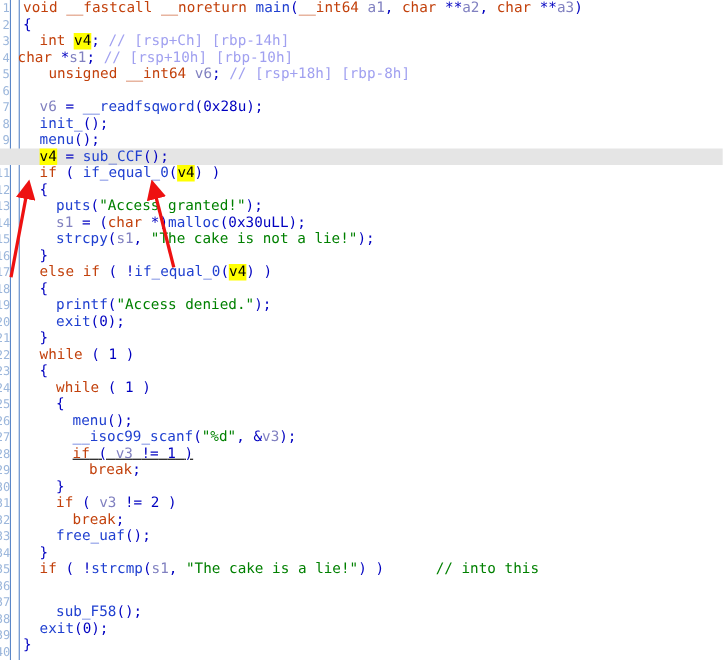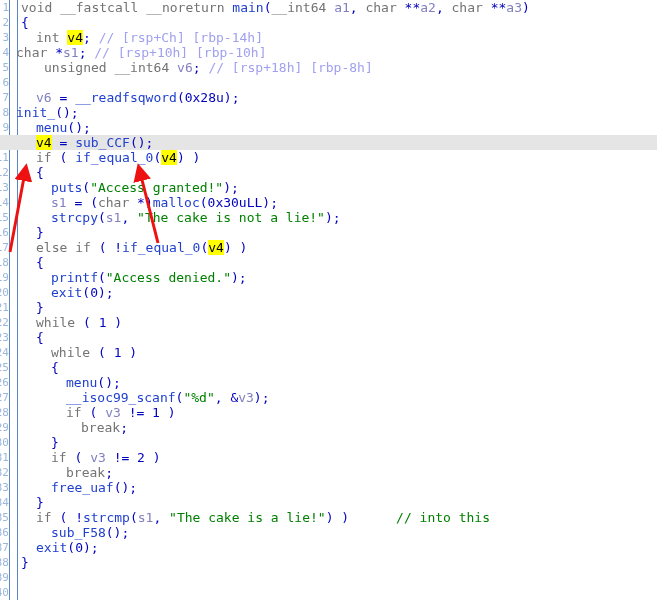--- a/index.html
+++ b/index.html
@@ -70,21 +70,21 @@
     font-size: 13px;
     white-space: pre;
     padding-left: 21px;
     color: #000000;
   }
   .line.current {
     background: #e5e5e5;
   }
 
   
-  .kw   { color: #737373; }
+  .kw   { color: #c2410c; }
   .fn   { color: #2040d0; }          
   .var  { color: #8080c0; }          
   .num  { color: #0000c0; }          
   .str  { color: #008000; }          
   .cmt  { color: #a0a0f0; }          
   .cmt2 { color: #008000; }          
   .pun  { color: #0000c0; }          
   .plain{ color: #000000; }
   .hl   { background: #ffff00; color: #000000; }
 
@@ -146,49 +146,49 @@
   <div id="indent-rule"></div>
 
   <div id="code">
       <div class="line" style="padding-left: 21px;"><span class="kw">void</span><span class="plain"> </span><span class="kw">__fastcall</span><span class="plain"> </span><span class="kw">__noreturn</span><span class="plain"> </span><span class="fn">main</span><span class="pun">(</span><span class="kw">__int64</span><span class="plain"> </span><span class="var">a1</span><span class="pun">,</span><span class="plain"> </span><span class="kw">char</span><span class="plain"> </span><span class="pun">**</span><span class="var">a2</span><span class="pun">,</span><span class="plain"> </span><span class="kw">char</span><span class="plain"> </span><span class="pun">**</span><span class="var">a3</span><span class="pun">)</span></div>
       <div class="line" style="padding-left: 21px;"><span class="pun">{</span></div>
       <div class="line" style="padding-left: 36px;"><span class="kw">int</span><span class="plain"> </span><span class="hl">v4</span><span class="pun">;</span><span class="plain"> </span><span class="cmt">// [rsp+Ch] [rbp-14h]</span></div>
       <div class="line" style="padding-left: 16px;"><span class="kw">char</span><span class="plain"> </span><span class="pun">*</span><span class="var">s1</span><span class="pun">;</span><span class="plain"> </span><span class="cmt">// [rsp+10h] [rbp-10h]</span></div>
       <div class="line" style="padding-left: 44px;"><span class="kw">unsigned</span><span class="plain"> </span><span class="kw">__int64</span><span class="plain"> </span><span class="var">v6</span><span class="pun">;</span><span class="plain"> </span><span class="cmt">// [rsp+18h] [rbp-8h]</span></div>
       <div class="line" style="padding-left: 21px;">&nbsp;</div>
       <div class="line" style="padding-left: 36px;"><span class="var">v6</span><span class="plain"> </span><span class="pun">=</span><span class="plain"> </span><span class="fn">__readfsqword</span><span class="pun">(</span><span class="num">0x28u</span><span class="pun">);</span></div>
-      <div class="line" style="padding-left: 16px;"><span class="fn">init_</span><span class="pun">();</span></div>
+      <div class="line" style="padding-left: 36px;"><span class="fn">init_</span><span class="pun">();</span></div>
       <div class="line" style="padding-left: 36px;"><span class="fn">menu</span><span class="pun">();</span></div>
       <div class="line current" style="padding-left: 36px;"><span class="hl">v4</span><span class="plain"> </span><span class="pun">=</span><span class="plain"> </span><span class="fn">sub_CCF</span><span class="pun">();</span></div>
       <div class="line" style="padding-left: 36px;"><span class="kw">if</span><span class="plain"> </span><span class="pun">(</span><span class="plain"> </span><span class="fn">if_equal_0</span><span class="pun">(</span><span class="hl">v4</span><span class="pun">)</span><span class="plain"> </span><span class="pun">)</span></div>
       <div class="line" style="padding-left: 36px;"><span class="pun">{</span></div>
       <div class="line" style="padding-left: 51px;"><span class="fn">puts</span><span class="pun">(</span><span class="str">"Access granted!"</span><span class="pun">);</span></div>
       <div class="line" style="padding-left: 51px;"><span class="var">s1</span><span class="plain"> </span><span class="pun">=</span><span class="plain"> </span><span class="pun">(</span><span class="kw">char</span><span class="plain"> </span><span class="pun">*)</span><span class="fn">malloc</span><span class="pun">(</span><span class="num">0x30uLL</span><span class="pun">);</span></div>
       <div class="line" style="padding-left: 51px;"><span class="fn">strcpy</span><span class="pun">(</span><span class="var">s1</span><span class="pun">,</span><span class="plain"> </span><span class="str">"The cake is not a lie!"</span><span class="pun">);</span></div>
       <div class="line" style="padding-left: 36px;"><span class="pun">}</span></div>
       <div class="line" style="padding-left: 36px;"><span class="kw">else</span><span class="plain"> </span><span class="kw">if</span><span class="plain"> </span><span class="pun">(</span><span class="plain"> </span><span class="pun">!</span><span class="fn">if_equal_0</span><span class="pun">(</span><span class="hl">v4</span><span class="pun">)</span><span class="plain"> </span><span class="pun">)</span></div>
       <div class="line" style="padding-left: 36px;"><span class="pun">{</span></div>
       <div class="line" style="padding-left: 51px;"><span class="fn">printf</span><span class="pun">(</span><span class="str">"Access denied."</span><span class="pun">);</span></div>
       <div class="line" style="padding-left: 51px;"><span class="fn">exit</span><span class="pun">(</span><span class="num">0</span><span class="pun">);</span></div>
       <div class="line" style="padding-left: 36px;"><span class="pun">}</span></div>
       <div class="line" style="padding-left: 36px;"><span class="kw">while</span><span class="plain"> </span><span class="pun">(</span><span class="plain"> </span><span class="num">1</span><span class="plain"> </span><span class="pun">)</span></div>
       <div class="line" style="padding-left: 36px;"><span class="pun">{</span></div>
       <div class="line" style="padding-left: 51px;"><span class="kw">while</span><span class="plain"> </span><span class="pun">(</span><span class="plain"> </span><span class="num">1</span><span class="plain"> </span><span class="pun">)</span></div>
       <div class="line" style="padding-left: 51px;"><span class="pun">{</span></div>
       <div class="line" style="padding-left: 66px;"><span class="fn">menu</span><span class="pun">();</span></div>
       <div class="line" style="padding-left: 66px;"><span class="fn">__isoc99_scanf</span><span class="pun">(</span><span class="str">"%d"</span><span class="pun">,</span><span class="plain"> </span><span class="pun">&amp;</span><span class="var">v3</span><span class="pun">);</span></div>
-      <div class="line" style="padding-left: 66px;"><span class="kw">if</span><span class="plain"> </span><span class="pun">(</span><span class="plain"> </span><span class="var">v3</span><span class="plain"> </span><span class="pun">!=</span><span class="plain"> </span><span class="num">1</span><span class="plain"> </span><span class="pun">)</span></div>
+      <div class="line" style="padding-left: 66px; text-decoration: underline;"><span class="kw">if</span><span class="plain"> </span><span class="pun">(</span><span class="plain"> </span><span class="var">v3</span><span class="plain"> </span><span class="pun">!=</span><span class="plain"> </span><span class="num">1</span><span class="plain"> </span><span class="pun">)</span></div>
       <div class="line" style="padding-left: 81px;"><span class="kw">break</span><span class="pun">;</span></div>
       <div class="line" style="padding-left: 51px;"><span class="pun">}</span></div>
       <div class="line" style="padding-left: 51px;"><span class="kw">if</span><span class="plain"> </span><span class="pun">(</span><span class="plain"> </span><span class="var">v3</span><span class="plain"> </span><span class="pun">!=</span><span class="plain"> </span><span class="num">2</span><span class="plain"> </span><span class="pun">)</span></div>
       <div class="line" style="padding-left: 66px;"><span class="kw">break</span><span class="pun">;</span></div>
       <div class="line" style="padding-left: 51px;"><span class="fn">free_uaf</span><span class="pun">();</span></div>
       <div class="line" style="padding-left: 36px;"><span class="pun">}</span></div>
       <div class="line" style="padding-left: 36px;"><span class="kw">if</span><span class="plain"> </span><span class="pun">(</span><span class="plain"> </span><span class="pun">!</span><span class="fn">strcmp</span><span class="pun">(</span><span class="var">s1</span><span class="pun">,</span><span class="plain"> </span><span class="str">"The cake is a lie!"</span><span class="pun">)</span><span class="plain"> </span><span class="pun">)</span><span class="plain">      </span><span class="cmt2">// into this</span></div>
-      <div class="line" style="padding-left: 51px;"><span class="fn">sub_F58</span><span class="pun">();</span></div>
+      <div class="line" style="padding-left: 51px; margin-top: 24px;"><span class="fn">sub_F58</span><span class="pun">();</span></div>
       <div class="line" style="padding-left: 36px;"><span class="fn">exit</span><span class="pun">(</span><span class="num">0</span><span class="pun">);</span></div>
       <div class="line" style="padding-left: 21px;"><span class="pun">}</span></div>
     </div>
 
   <svg id="annotations" width="657" height="600" viewBox="0 0 657 600">
     <defs>
       <marker id="ah" markerWidth="6" markerHeight="6" refX="3" refY="3" orient="auto" markerUnits="strokeWidth">
         <path d="M0,0 L6,3 L0,6 z" fill="#ee1111"></path>
       </marker>
     </defs>

